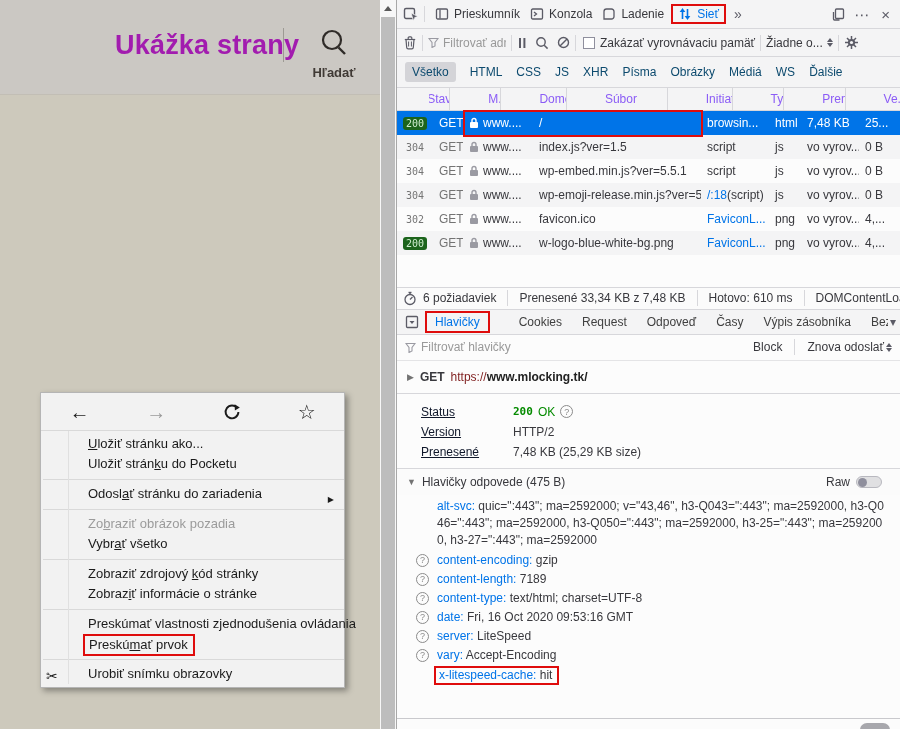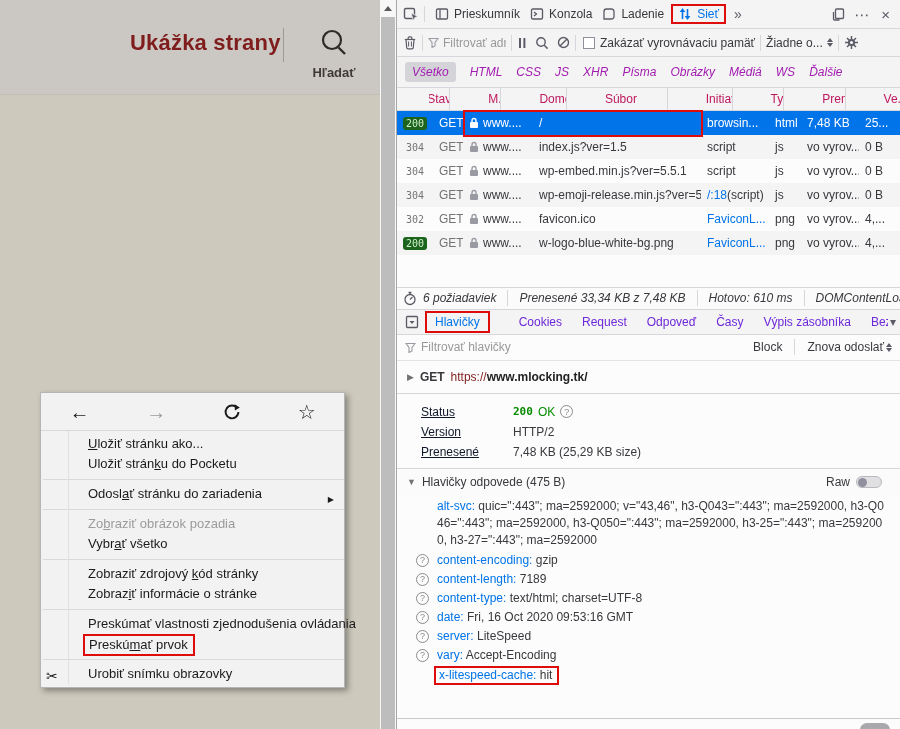--- a/index.html
+++ b/index.html
@@ -3,21 +3,21 @@
 <meta charset="utf-8">
 <style>
   * { margin:0; padding:0; box-sizing:border-box; }
   html,body { width:900px; height:729px; overflow:hidden; }
   body { font-family:"Liberation Sans", sans-serif; font-size:12px; color:#38383d; }
   .screen { position:relative; width:900px; height:729px; background:#cdc9bc; }
 
   
   .page { position:absolute; left:0; top:0; width:380px; height:729px; background:#cdc9bc; }
   .page-header { position:relative; height:95px; background:#cbc8c3; border-bottom:1px solid #c2beb5; }
-  .page-title { position:absolute; left:130px; top:30px; font-size:22px; font-weight:bold; color:#7f1d1d; letter-spacing:.2px; }
+  .page-title { position:absolute; left:115px; top:30px; font-size:27px; font-weight:bold; color:#a21caf; letter-spacing:.2px; }
   .hdr-divider { position:absolute; left:283px; top:28px; width:1px; height:34px; background:#9d9a94; }
   .search-wrap { position:absolute; left:306px; top:28px; width:56px; text-align:center; }
   .search-label { margin-top:4px; font-size:13px; color:#403a35; font-weight:bold; }
 
   
   .ctx-menu { position:absolute; left:40px; top:392px; width:305px; background:#f2f2f2;
               border:1px solid #b5b5b5; box-shadow:3px 3px 6px rgba(0,0,0,.35); padding-bottom:3px; }
   .ctx-nav { height:38px; display:flex; align-items:center; justify-content:space-around; border-bottom:1px solid #d9d9d9; }
   .ctx-nav .nav-ic { font-size:20px; color:#1b1b1b; line-height:1; }
   .ctx-nav .nav-ic.disabled { color:#9a9a9a; }
@@ -54,26 +54,26 @@
   .placeholder-text { color:#999; white-space:nowrap; overflow:hidden; }
   .filter-box { display:flex; align-items:center; gap:4px; width:78px; overflow:hidden; }
   .checkbox { width:12px; height:12px; border:1px solid #8f8f9d; background:#fff; margin:0 5px 0 2px; flex:none; }
   .dd-btn { display:flex; align-items:center; gap:4px; white-space:nowrap; color:#38383d; }
   .updown { display:inline-flex; flex-direction:column; gap:1px; }
   .updown i { width:0; height:0; border-left:3px solid transparent; border-right:3px solid transparent; }
   .updown i.up { border-bottom:4px solid #5b5b66; }
   .updown i.dn { border-top:4px solid #5b5b66; }
 
   .dt-typefilters { height:31px; background:#f4f4f5; border-bottom:1px solid #d7d7db; padding:0 8px; gap:14px; }
-  .tf { color:#a21caf; white-space:nowrap;font-style:italic; }
+  .tf { color:#0c4a6e; white-space:nowrap; }
   .tf.selected { background:#d4d4d8; border-radius:3px; padding:3px 7px; }
 
   .net-table { flex:none; }
   .thead { display:flex; height:23px; background:#f4f4f5; border-bottom:1px solid #d7d7db; align-items:center; }
-  .th { padding:0 6px; border-right:1px solid #d7d7db; height:100%; display:flex; align-items:center; overflow:hidden; white-space:nowrap; color:#be185d;margin-left:32px; }
+  .th { padding:0 6px; border-right:1px solid #d7d7db; height:100%; display:flex; align-items:center; overflow:hidden; white-space:nowrap; color:#8b5cf6;margin-left:32px; }
   .tr { display:flex; height:24px; align-items:center; overflow:hidden; position:relative; }
   .tr.alt { background:#f4f4f5; }
   .tr.lite { background:#fcfcfc; }
   .tr.selected { background:#0074e8; color:#fff; }
   .td { padding:0 6px; height:100%; display:flex; align-items:center; overflow:hidden; white-space:nowrap; }
   .c-status { width:36px; justify-content:center; }
   .c-method { width:30px; }
   .c-domain { width:70px; gap:4px; }
   .c-file   { width:168px; }
   .c-init   { width:68px; }
@@ -81,24 +81,24 @@
   .c-trans  { width:58px; }
   .c-size   { width:41px; }
   .badge-200 { font-family:"DejaVu Sans Mono", monospace; font-size:10px; background:#1c641c; color:#cdeccd; border-radius:3px; padding:1px 3px; }
   .code-gray { font-family:"DejaVu Sans Mono", monospace; font-size:10px; color:#757575; }
   .blue { color:#0074e8; }
   .muted { color:#737373; }
   .net-empty { flex:1 1 auto; background:#fcfcfc; }
   .row-redbox { position:absolute; left:66px; top:22px; width:240px; height:27px; border:2px solid #df0c0c; pointer-events:none; z-index:3; }
 
   .dt-statusbar { height:22px; background:#fbfbfb; border-top:1px solid #d7d7db; padding:0 6px; white-space:nowrap; overflow:hidden; }
-  .dt-statusbar .seg { padding:0 6px; color:#38383d;font-style:italic; }
+  .dt-statusbar .seg { padding:0 6px; color:#38383d; }
 
   .dt-detailtabs { height:26px; background:#f4f4f5; border-top:1px solid #d7d7db; border-bottom:1px solid #d7d7db; padding-left:4px; gap:2px; }
-  .detail-tab { padding:0 9px; color:#6d28d9; white-space:nowrap; }
+  .detail-tab { padding:0 9px; color:#404040; white-space:nowrap; }
   .detail-tab.active { color:#0074e8; }
   .hl-tab { border:2px solid #df0c0c; padding:2px 8px; margin-right:18px; color:#0074e8; }
   .alltabs-btn { margin-left:auto; padding-right:4px; color:#5b5b66; display:flex; align-items:center; }
 
   .dt-headerfilter { height:26px; background:#fcfcfc; border-bottom:1px solid #e4e4e6; padding:0 8px; gap:5px; }
   .hf-right { margin-left:auto; display:flex; align-items:center; }
   .hf-btn { padding:0 7px; color:#38383d; white-space:nowrap; }
 
   .dt-request { height:33px; background:#fcfcfc; border-bottom:1px solid #d7d7db; padding:0 10px; gap:6px; }
   .tri { font-size:9px; color:#737373; }

